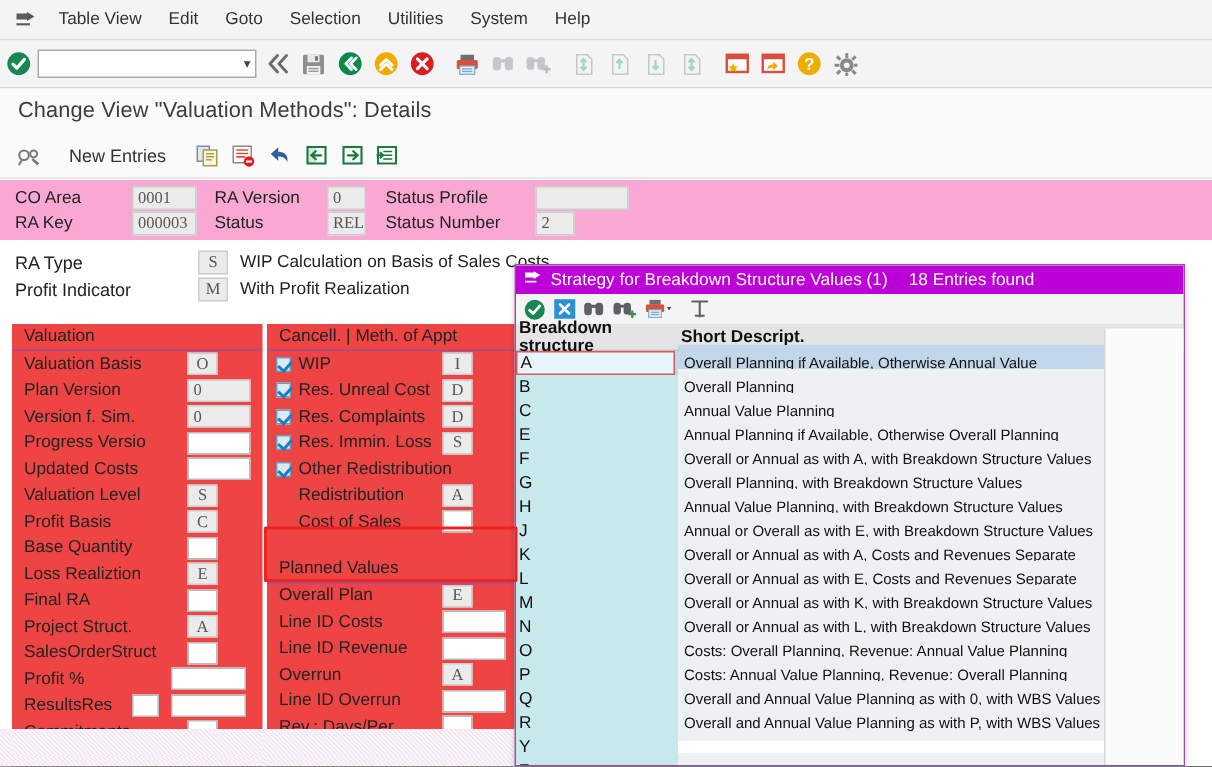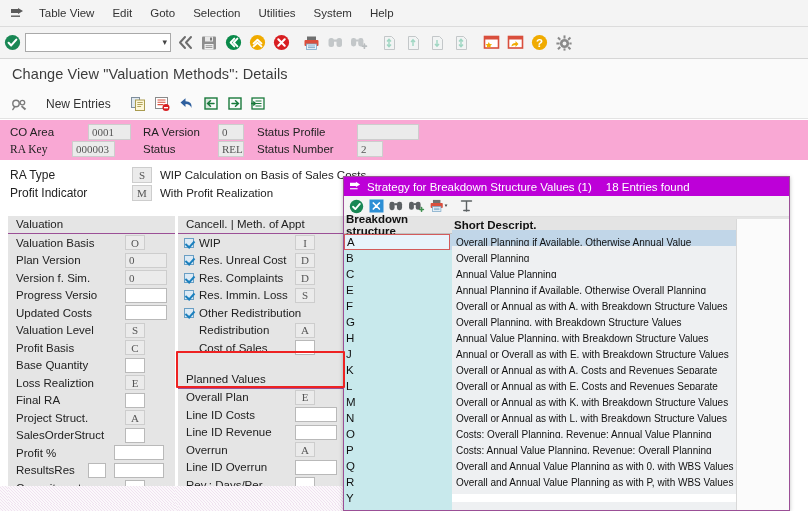--- a/index.html
+++ b/index.html
@@ -96,21 +96,21 @@
   .rrow { position: absolute; height: 17px; display: flex; align-items: center; }
   .rlbl { font-size: 12px; color: #222; width: 122px; }
   .rcode {
     width: 20px; height: 16px; background: #ebebeb; border: 1px solid #cdcdcd;
     font-size: 11px; color: #555; text-align: center;
     font-family: "Liberation Serif", serif; line-height: 14px;
   }
   .rdesc { font-size: 11.5px; color: #222; margin-left: 8px; white-space: nowrap; }
 
   
-  .panel { position: absolute; background: #e5e5e5; }
+  .panel { position: absolute; background: #ef4444; }
   .panel .ptitle {
     font-size: 11.5px; color: #222; padding: 2px 0 3px 8px;
     border-bottom: 1px solid #9b4f96;
   }
   .frow {
     position: relative; height: 17.5px;
     display: flex; align-items: center; padding-left: 8px;
   }
   .flbl { font-size: 11.5px; color: #222; white-space: nowrap; }
   .fin {
@@ -424,21 +424,21 @@
       </svg>
     </span>
   </div>
 
   <div class="hdr">
     <div class="hrow" style="left:10px; top:3px;">
       <span class="hlbl" style="width:78px;">CO Area</span>
       <span class="hin" style="width:43px;">0001</span>
     </div>
     <div class="hrow" style="left:10px; top:20px;">
-      <span class="hlbl" style="width:62px;font-family:Liberation Serif, serif;">RA Key</span>
+      <span class="hlbl" style="width:78px;">RA Key</span>
       <span class="hin" style="width:43px;">000003</span>
     </div>
     <div class="hrow" style="left:143px; top:3px;">
       <span class="hlbl" style="width:75px;">RA Version</span>
       <span class="hin" style="width:26px;">0</span>
     </div>
     <div class="hrow" style="left:143px; top:20px;">
       <span class="hlbl" style="width:75px;">Status</span>
       <span class="hin" style="width:26px;">REL</span>
     </div>

